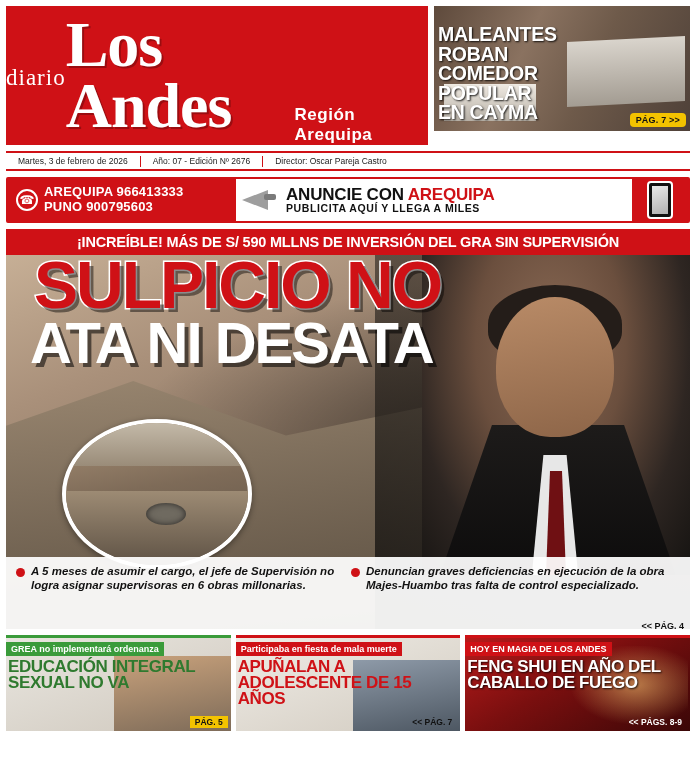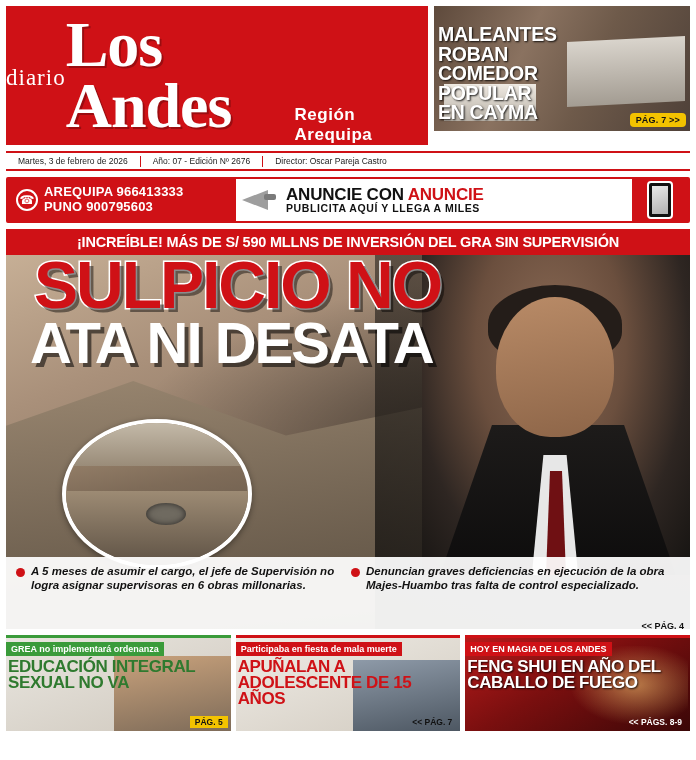--- a/index.html
+++ b/index.html
@@ -295,21 +295,21 @@
         <div class="ph">AREQUIPA 966413333</div>
         <div class="ph">PUNO 900795603</div>
       </div>
     </div>
     <div class="ad-mid">
       <div class="megaphone">
         <div class="cone"></div>
           <div class="cone2"></div>
       </div>
       <div class="ad-text">
-        <div class="ad-t1"><span>ANUNCIE CON </span><em>ANUNCIE</em></div>
+        <div class="ad-t1"><span>ANUNCIE CON </span><em>AREQUIPA</em></div>
         <div class="ad-t2">PUBLICITA AQUÍ Y LLEGA A MILES</div>
       </div>
     </div>
     <div class="ad-right">
       <div class="phone-img"></div>
     </div>
   </div>
 
   <div class="main-wrap">
     <div class="main-bg"></div>

